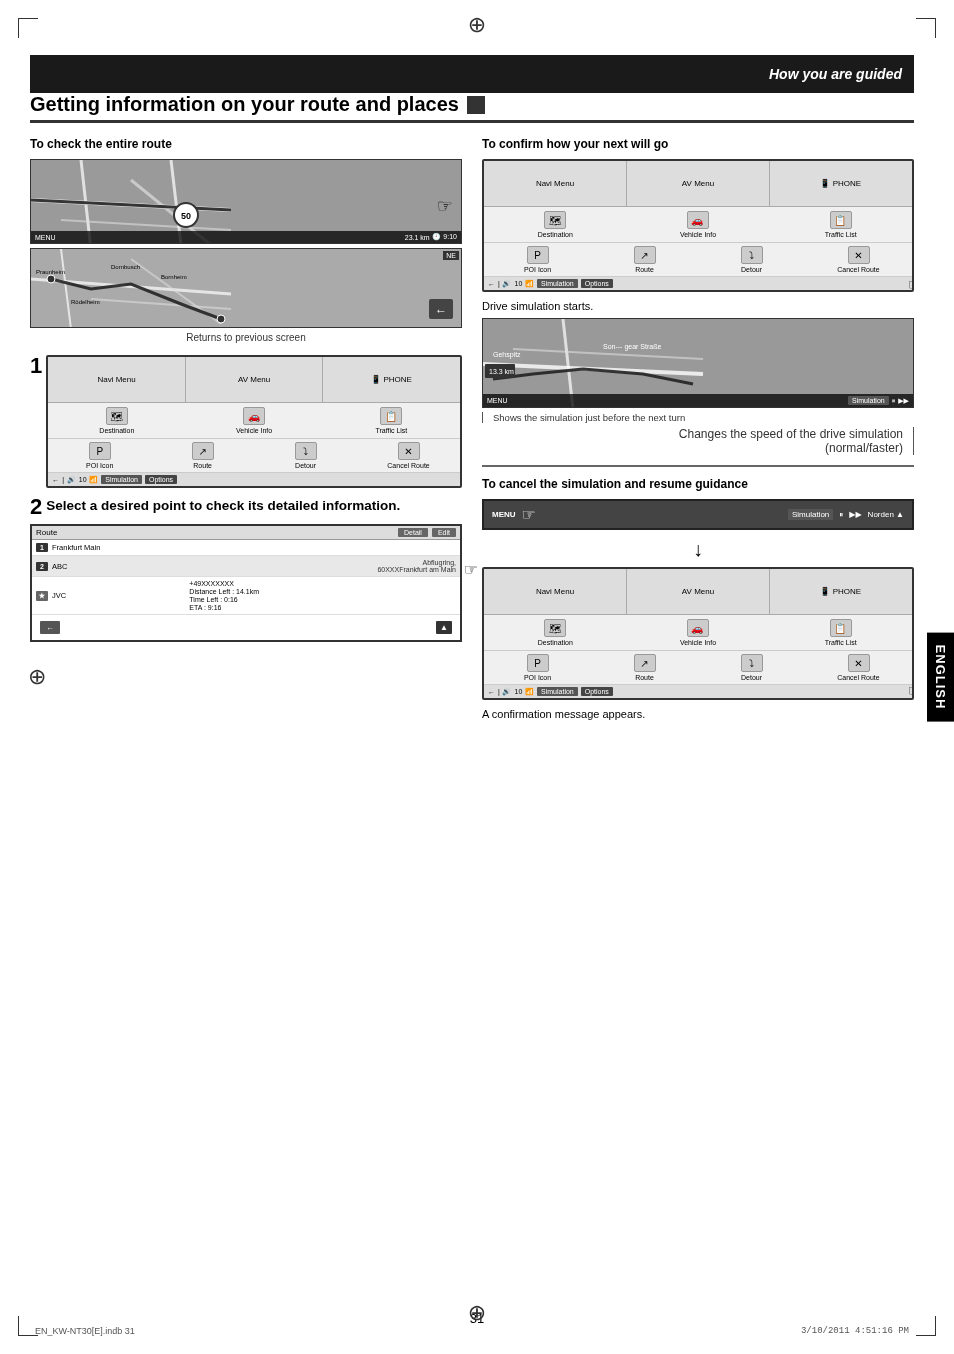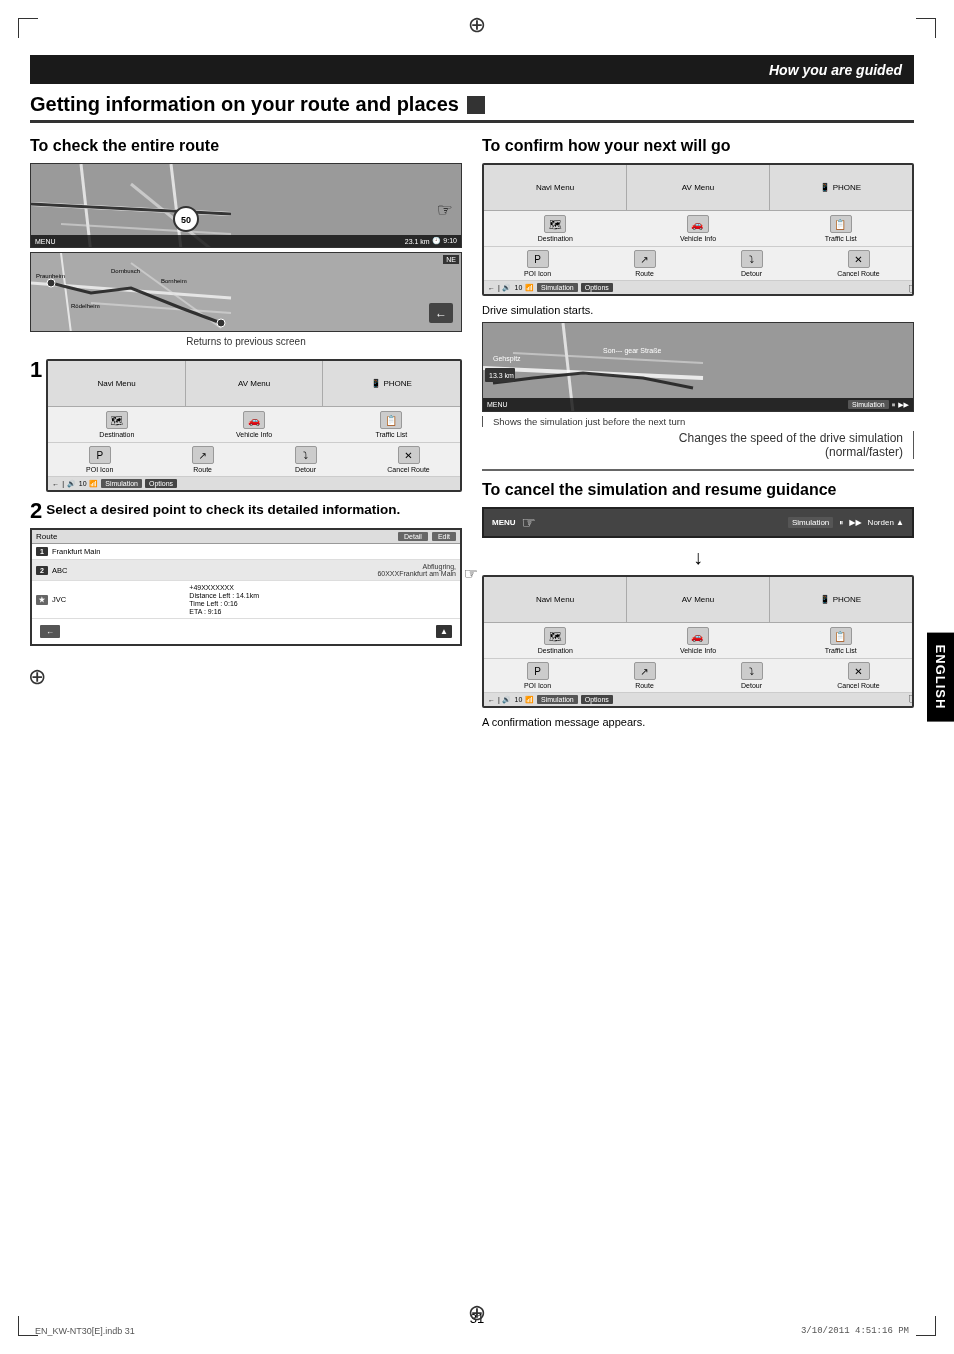--- a/index.html
+++ b/index.html
@@ -39,21 +39,21 @@
       padding: 12px 6px;
       letter-spacing: 1px;
     }
 
     
     .header-bar {
       position: absolute;
       top: 55px;
       left: 30px;
       right: 40px;
-      height: 29px;
+      height: 38px;
       background: #1a1a1a;
       display: flex;
       align-items: center;
       justify-content: flex-end;
       padding-right: 12px;
     }
     .header-title {
       color: #fff;
       font-style: italic;
       font-weight: bold;
@@ -98,21 +98,21 @@
       flex: 1;
       min-width: 0;
     }
     .col-right {
       flex: 1;
       min-width: 0;
     }
 
     
     .subsection-title {
-      font-size: 16px;
+      font-size: 12px;
       font-weight: bold;
       margin-bottom: 8px;
     }
 
     
     .menu-screen {
       background: #f0f0f0;
       border: 2px solid #333;
       border-radius: 2px;
       overflow: hidden;

